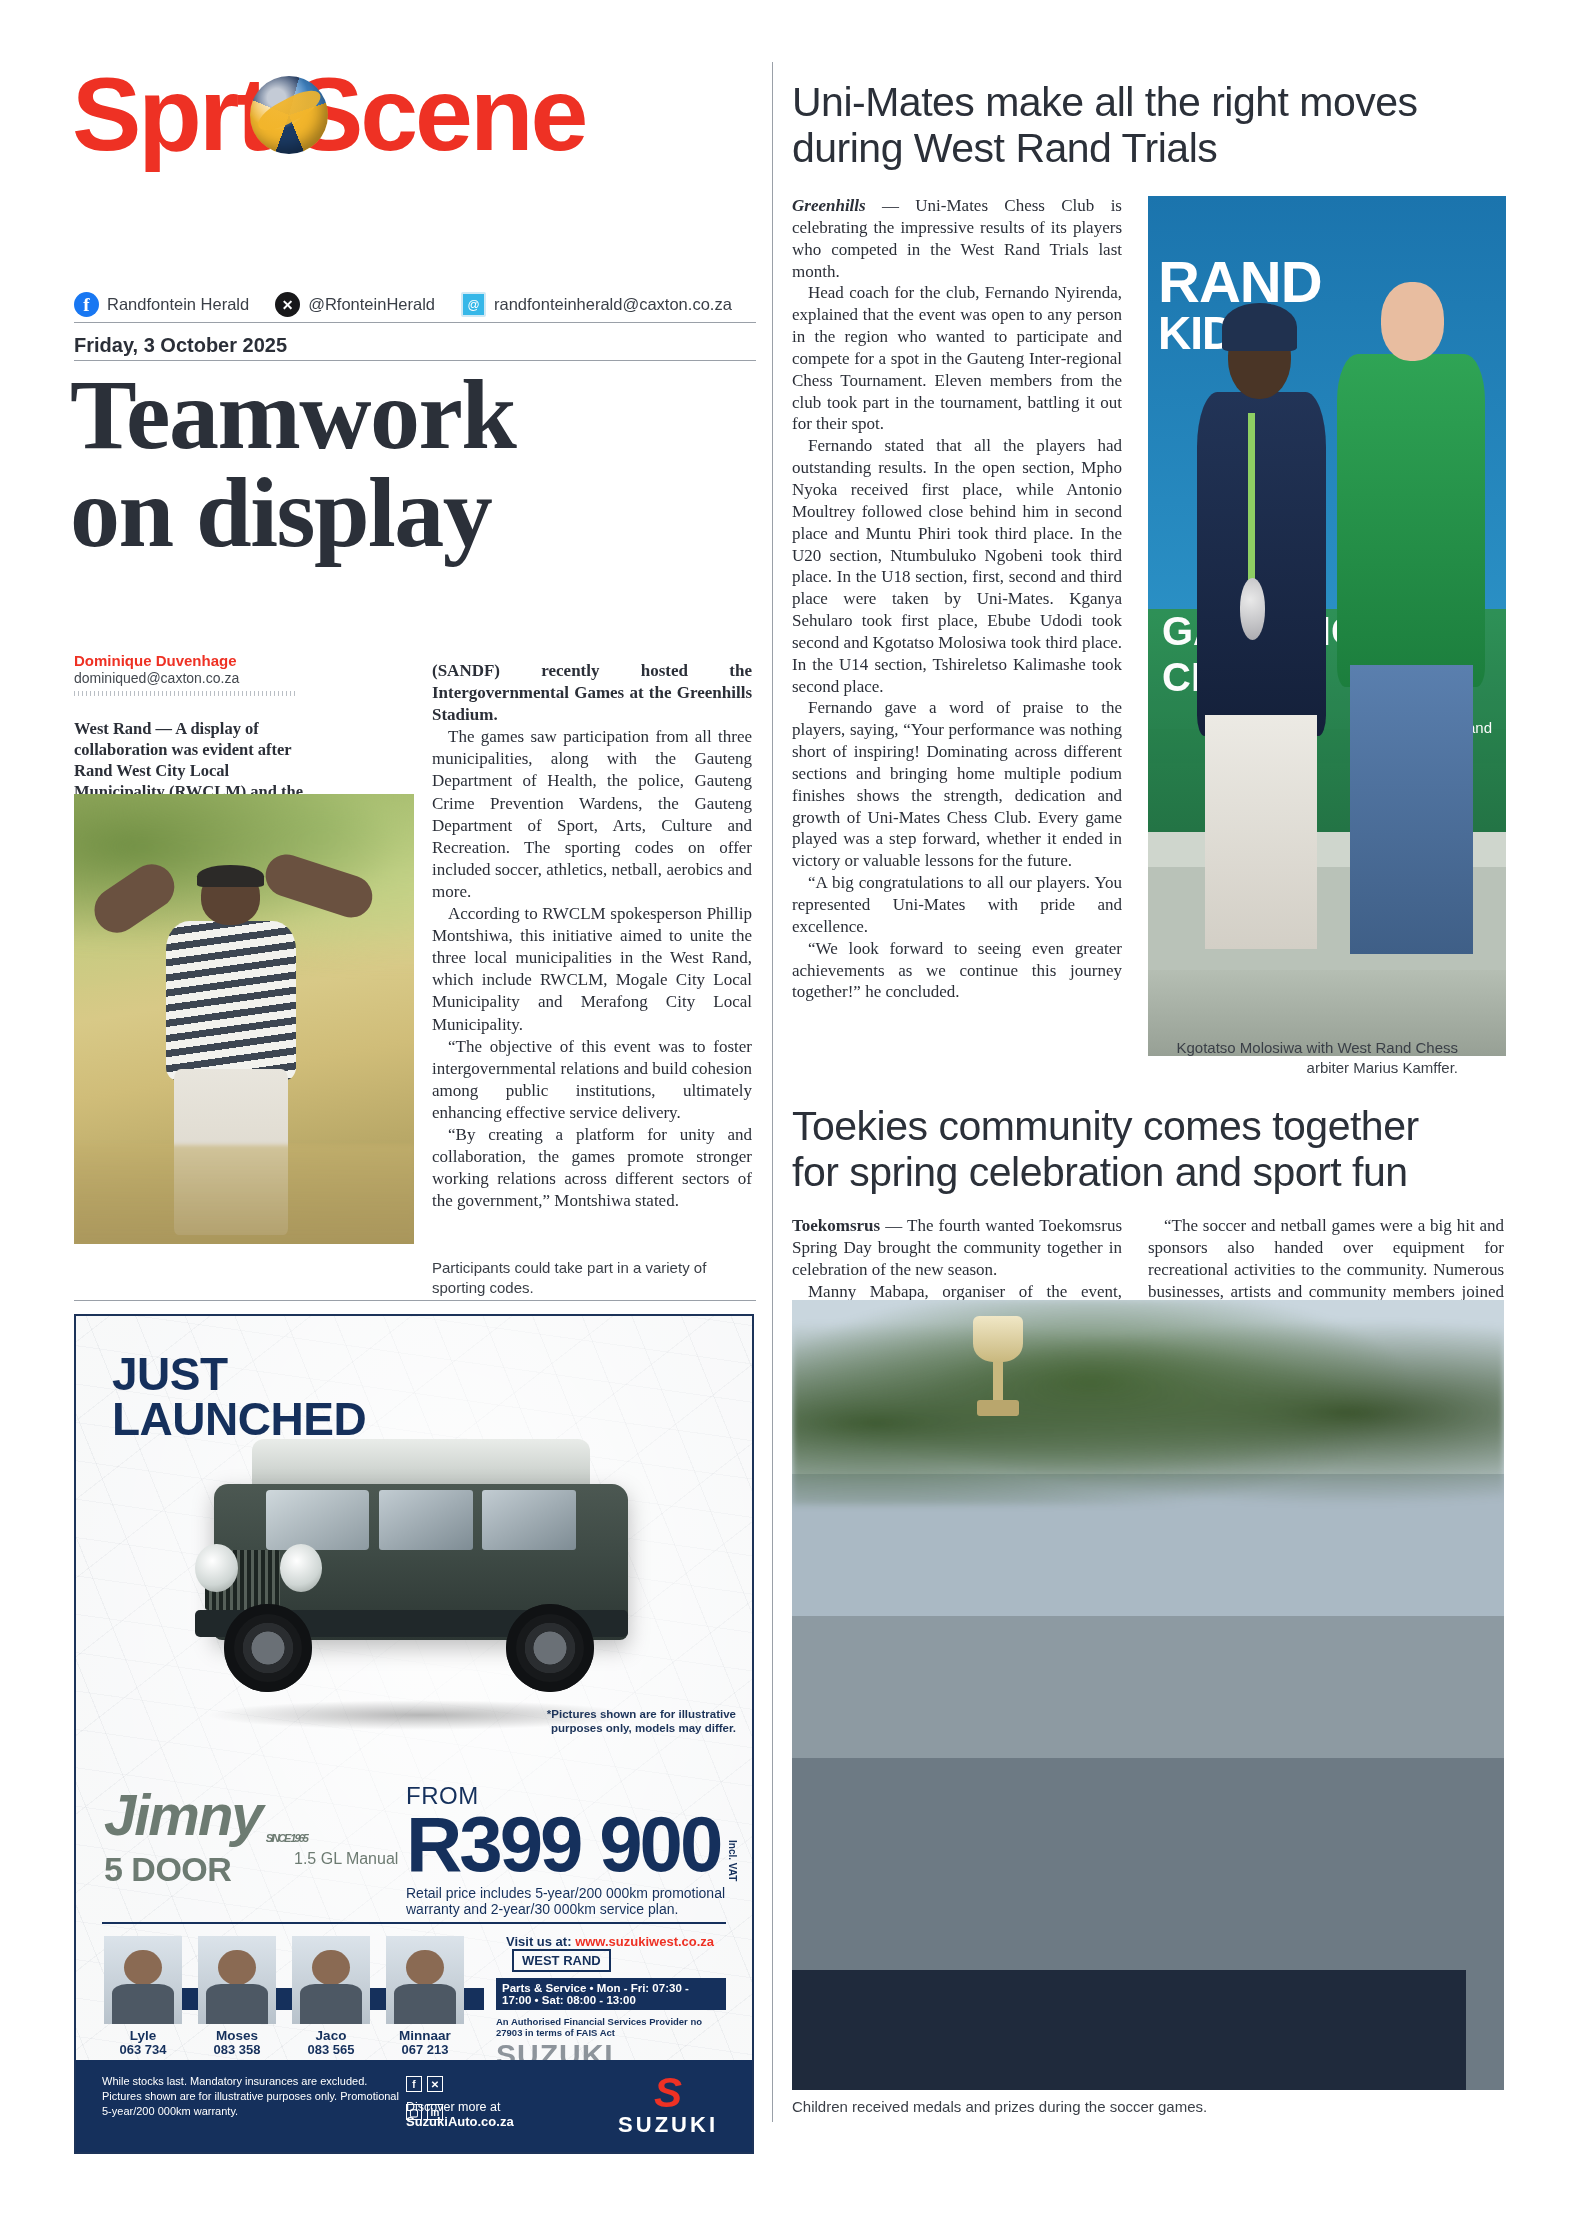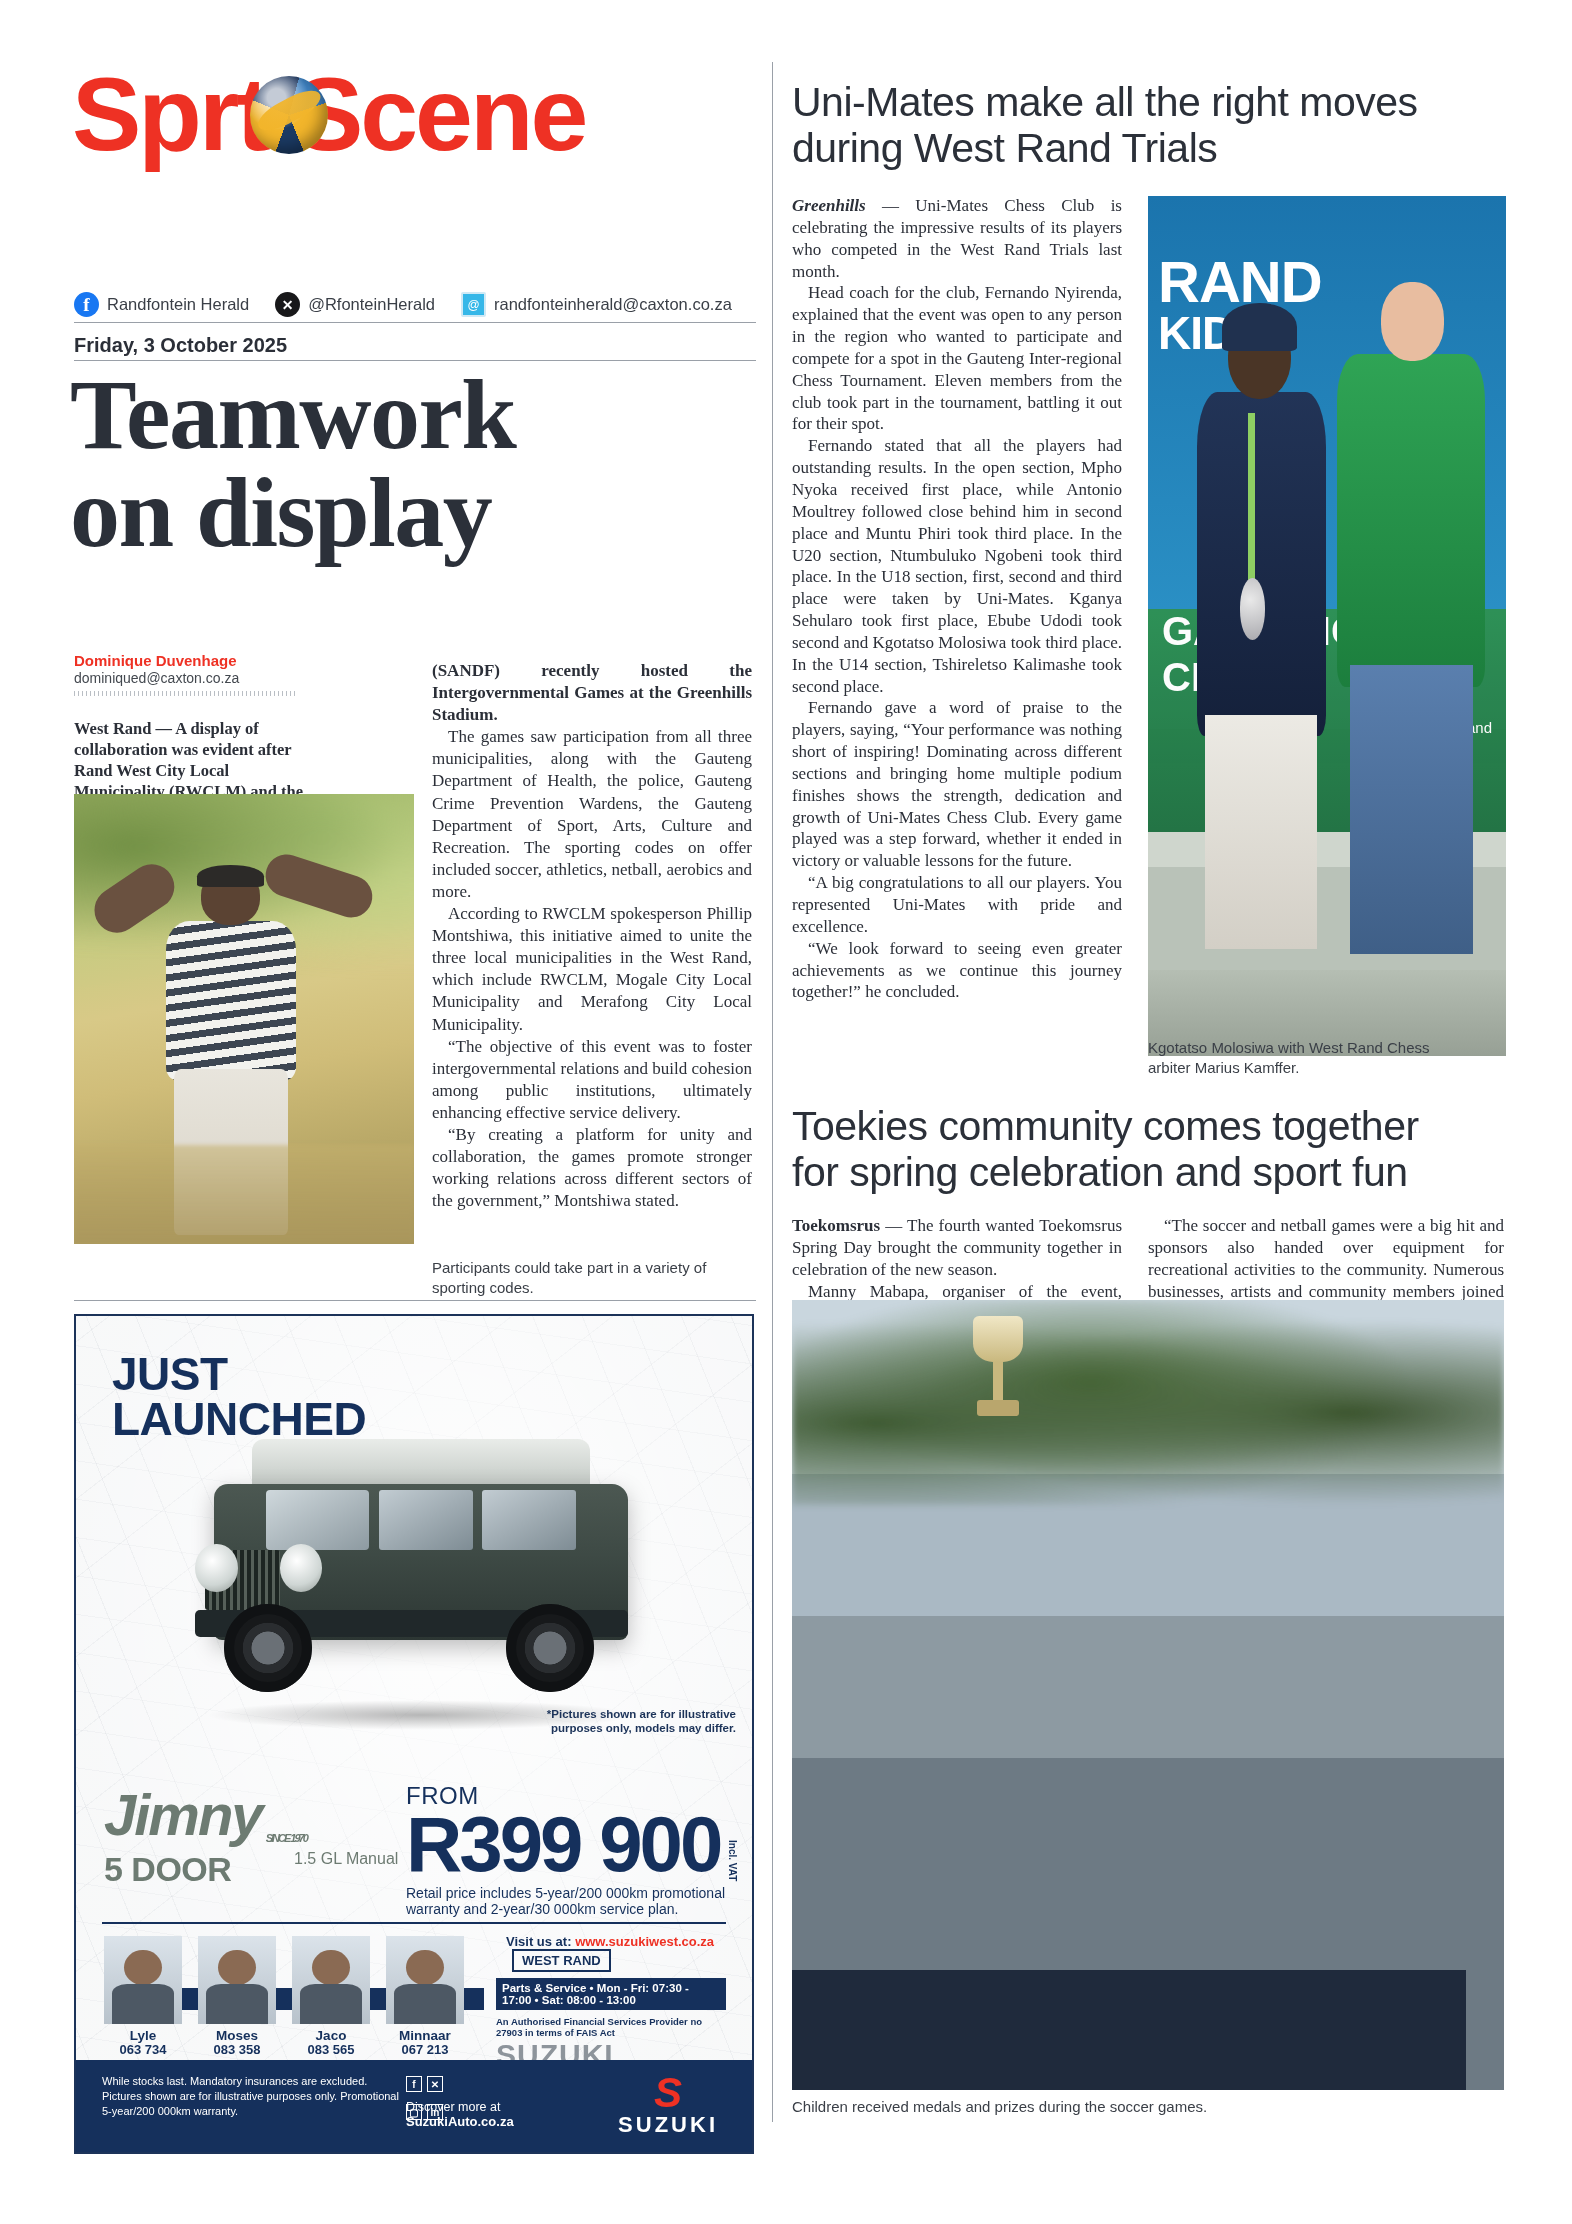--- a/index.html
+++ b/index.html
@@ -272,21 +272,21 @@
      background: linear-gradient(180deg,#eceae4,#d3cfc6); }
   .cp-man { position:absolute; left:52%; top:10%; width:44%; height:84%; }
   .cp-man .h { position:absolute; left:30%; top:0; width:40%; height:11%; background:#e8bda0; border-radius:46%; }
   .cp-man .t { position:absolute; left:2%; top:10%; width:94%; height:46%;
      background: linear-gradient(180deg,#2fa455,#1c7e3d); border-radius:14% 14% 6% 6%; }
   .cp-man .p { position:absolute; left:10%; top:53%; width:78%; height:40%;
      background: linear-gradient(180deg,#5a7fae,#3f5f87); }
   .cp-floor { position:absolute; left:0; bottom:0; width:100%; height:10%;
      background: linear-gradient(180deg,#b5beb3,#97a095); }
 
-  .chess-caption { position:absolute; left:1148px; top:1038px; width:310px; text-align:left;
+  .chess-caption { position:absolute; left:1148px; top:1038px; width:310px; text-align:right;
      font-size:15px; line-height:1.3; color:#3a3f47; }
 
   .r-headline2 {
     position:absolute; left:792px; top:1104px; width:712px;
     font-size: 41px; line-height:1.12; color:#2b3039; letter-spacing:-.5px;
   }
   .toek-col1 { position:absolute; left:792px; top:1215px; width:330px;
      font-family:"Liberation Serif", serif; font-size:17px; line-height:1.285; text-align:justify;}
   .toek-col2 { position:absolute; left:1148px; top:1215px; width:356px;
      font-family:"Liberation Serif", serif; font-size:17px; line-height:1.285; text-align:justify;}
@@ -402,21 +402,21 @@
         <div class="hl2"></div>
       <div class="bump"></div>
       <div class="wheel w1"></div>
         <div class="wheel w2"></div>
       <div class="shadow"></div>
     </div>
 
     <div class="ad-disclaim">*Pictures shown are for illustrative purposes only, models may differ.</div>
 
     <div class="jimny-block">
-      <div class="jimny-word"><span>Jimny</span><span class="jimny-since">SINCE 1970</span></div>
+      <div class="jimny-word"><span>Jimny</span><span class="jimny-since">SINCE 1965</span></div>
       <div class="jimny-door">5 DOOR</div>
       <div class="jimny-spec">1.5 GL Manual</div>
     </div>
 
     <div class="price-block">
       <div class="price-from">FROM</div>
       <div class="price-big">R399 900</div>
       <div class="price-incl">Incl. VAT</div>
       <div class="price-note">Retail price includes 5-year/200 000km promotional warranty and 2-year/30 000km service plan.</div>
     </div>

